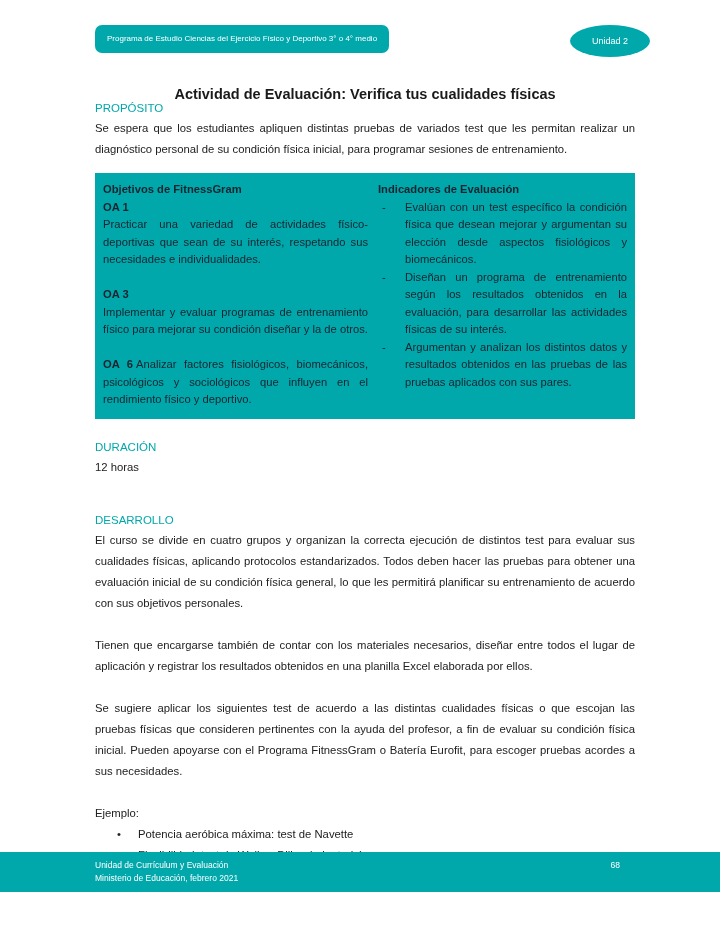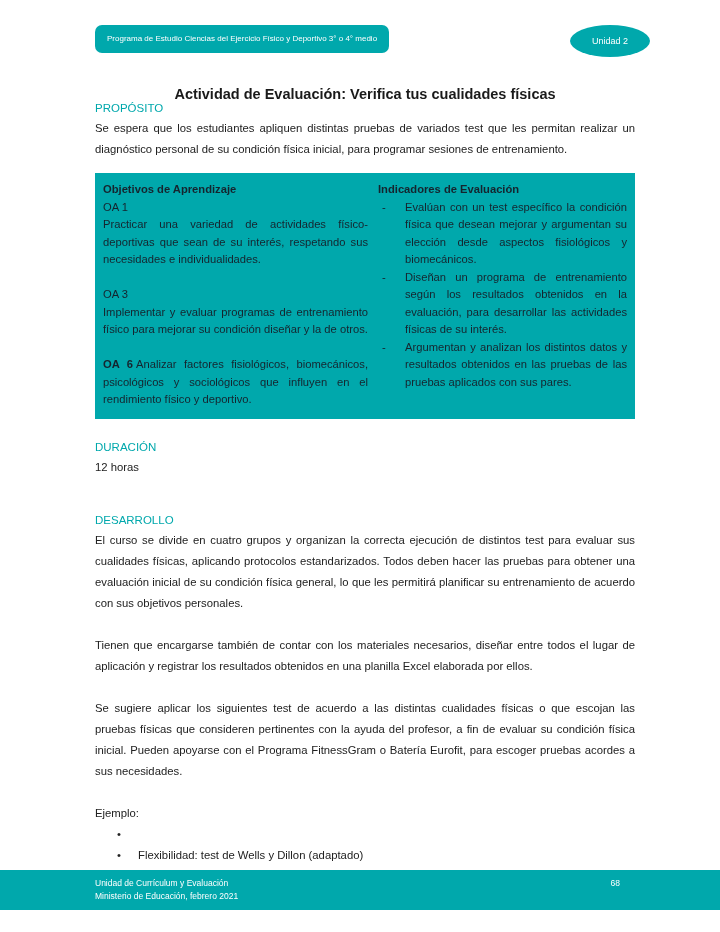--- a/index.html
+++ b/index.html
@@ -65,37 +65,37 @@
     background: #00A8AC;
     color: #15242e;
     margin-top: 13px;
     margin-bottom: 22px;
     padding: 6px 0;
   }
   .oa-table .col { font-size: 11.2px; line-height: 17.5px; }
   .oa-table .col-left  { width: 283px; padding: 2px 10px 4px 8px; }
   .oa-table .col-right { width: 257px; padding: 2px 8px 4px 0; }
   .col-heading { font-weight: bold; }
-  .oa-label { font-weight: normal; }
+  .oa-label { font-weight: bold; }
   .oa-text { text-align: justify; }
   .oa-gap { height: 17.5px; }
   .ind-bullet { display: flex; }
   .ind-dash { width: 27px; flex: 0 0 27px; padding-left: 4px; }
   .ind-text { flex: 1; text-align: justify; }
   .oa-inline-label { font-weight: bold; margin-right: 3px; }
   
   .duracion-text { margin-top: 4px; }
   .desarrollo-heading { margin-top: 36px; }
   .example-list { list-style: none; margin-top: 0; }
   .example-item { display: flex; font-size: 11.3px; line-height: 21px; }
   .bullet-dot { width: 21px; flex: 0 0 21px; margin-left: 22px; text-align: left; }
   
   .footer {
     position: absolute;
-    left: 0; right: 0; bottom: 22px;
+    left: 0; right: 0; bottom: 40px;
     height: 40px;
     background: #00A8AC;
     color: #ffffff;
     display: flex;
     justify-content: space-between;
     align-items: flex-start;
     padding: 7px 100px 0 95px;
     font-size: 8.5px;
     line-height: 13px;
   }
@@ -112,21 +112,21 @@
 
   <div class="main">
 
     <h1 class="title">Actividad de Evaluación: Verifica tus cualidades físicas</h1>
 
     <h2 class="section-heading">PROPÓSITO</h2>
     <p class="body-par">Se espera que los estudiantes apliquen distintas pruebas de variados test que les permitan realizar un diagnóstico personal de su condición física inicial, para programar sesiones de entrenamiento.</p>
 
     <div class="oa-table">
       <div class="col col-left">
-        <div class="col-heading">Objetivos de Aprendizaje</div>
+        <div class="col-heading">Objetivos de FitnessGram</div>
         <div>
           <div class="oa-label">OA 1</div>
           <div class="oa-text">Practicar una variedad de actividades físico-deportivas que sean de su interés, respetando sus necesidades e individualidades.</div>
         </div>
         <div class="oa-gap"></div>
         <div>
           <div class="oa-label">OA 3</div>
           <div class="oa-text">Implementar y evaluar programas de entrenamiento físico para mejorar su condición diseñar y la de otros.</div>
         </div>
         <div class="oa-gap"></div>
@@ -156,20 +156,21 @@
 
     <h2 class="section-heading desarrollo-heading">DESARROLLO</h2>
     <p class="body-par mb-blank">El curso se divide en cuatro grupos y organizan la correcta ejecución de distintos test para evaluar sus cualidades físicas, aplicando protocolos estandarizados. Todos deben hacer las pruebas para obtener una evaluación inicial de su condición física general, lo que les permitirá planificar su entrenamiento de acuerdo con sus objetivos personales.</p>
     <p class="body-par mb-blank">Tienen que encargarse también de contar con los materiales necesarios, diseñar entre todos el lugar de aplicación y registrar los resultados obtenidos en una planilla Excel elaborada por ellos.</p>
     <p class="body-par mb-blank">Se sugiere aplicar los siguientes test de acuerdo a las distintas cualidades físicas o que escojan las pruebas físicas que consideren pertinentes con la ayuda del profesor, a fin de evaluar su condición física inicial. Pueden apoyarse con el Programa FitnessGram o Batería Eurofit, para escoger pruebas acordes a sus necesidades.</p>
 
     <p class="body-par">Ejemplo:</p>
     <ul class="example-list">
       <li class="example-item">
         <span class="bullet-dot">•</span>
+        <span>Potencia aeróbica máxima: test de Navette</span>
       </li>
       <li class="example-item">
         <span class="bullet-dot">•</span>
         <span>Flexibilidad: test de Wells y Dillon (adaptado)</span>
       </li>
     </ul>
 
   </div>
 
   <div class="footer">

